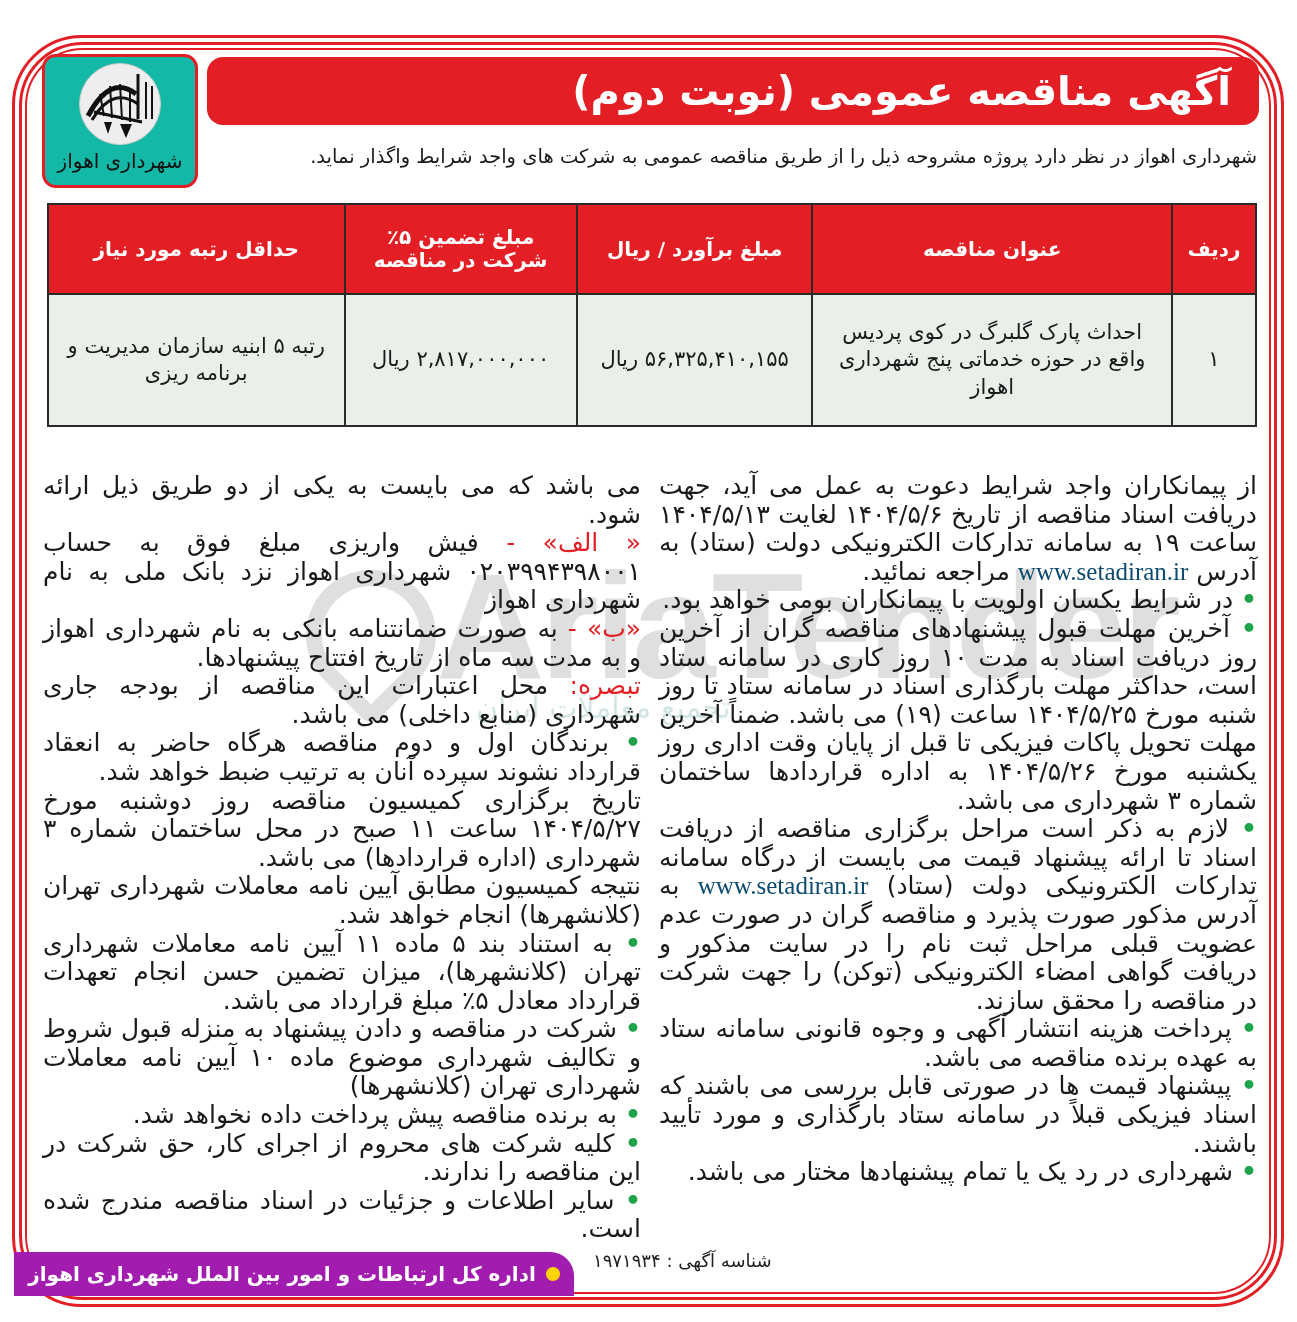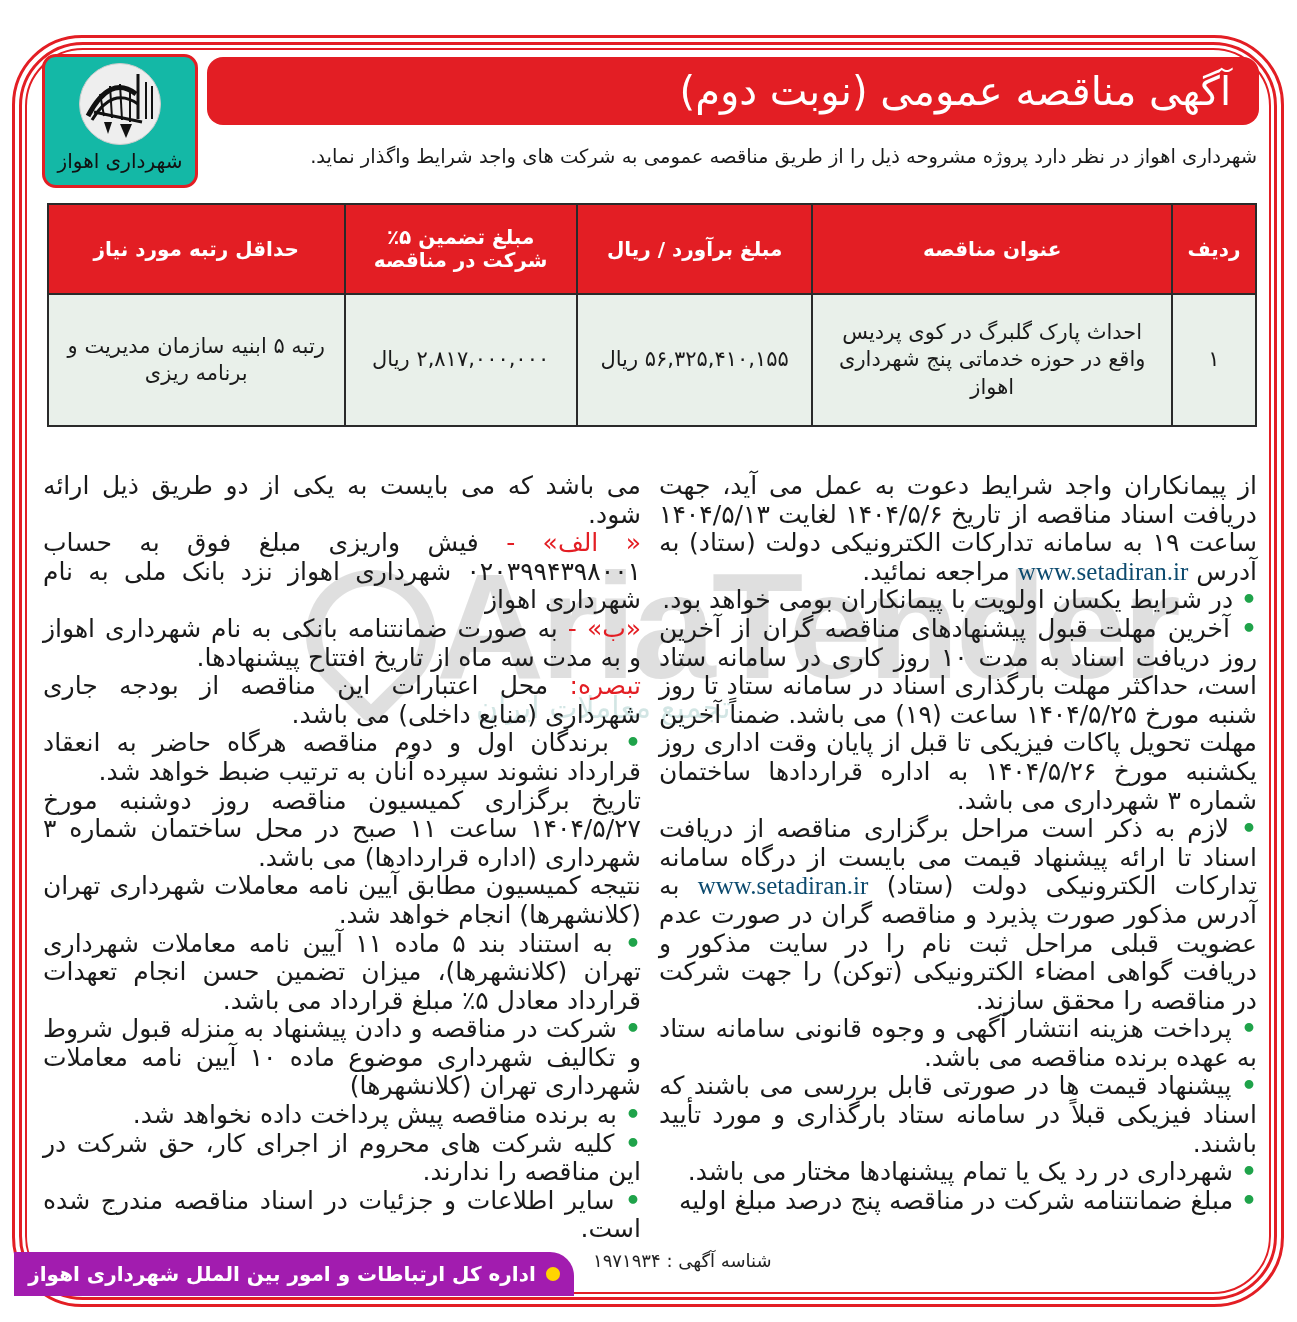--- a/index.html
+++ b/index.html
@@ -26,21 +26,21 @@
   }
   .logo-caption { margin-top: 4px; font-size: 20px; direction: rtl; color: #111; }
 
   
   .title-banner {
     position: absolute; left: 207px; top: 57px; width: 1052px; height: 68px;
     background: #e31e24; border-radius: 16px 16px 16px 16px;
     display: flex; align-items: center; justify-content: flex-end; padding-right: 28px;
   }
   .title-banner h1 {
-    color: #fff; font-family: "DejaVu Sans", sans-serif; font-weight: normal;
+    color: #fff; font-family: "DejaVu Sans", sans-serif; font-weight: bold;
     font-size: 40px; direction: rtl; letter-spacing: 0;
   }
 
   .intro {
     position: absolute; right: 40px; top: 145px; width: 1060px;
     font-size: 19.5px; direction: rtl; text-align: right; white-space: nowrap;
   }
 
   
   table.tender {
@@ -163,21 +163,20 @@
   <p><span class="bullet">•</span> <span>در شرایط یکسان اولویت با پیمانکاران بومی خواهد بود.</span></p>
   <p><span class="bullet">•</span> <span>آخرین مهلت قبول پیشنهادهای مناقصه گران از آخرین روز دریافت اسناد به مدت ۱۰ روز کاری در سامانه ستاد است، حداکثر مهلت بارگذاری اسناد در سامانه ستاد تا روز شنبه مورخ ۱۴۰۴/۵/۲۵ ساعت (۱۹) می باشد. ضمناً آخرین مهلت تحویل پاکات فیزیکی تا قبل از پایان وقت اداری روز یکشنبه مورخ ۱۴۰۴/۵/۲۶ به اداره قراردادها ساختمان شماره ۳ شهرداری می باشد.</span></p>
   <p><span class="bullet">•</span>
     <span>لازم به ذکر است مراحل برگزاری مناقصه از دریافت اسناد تا ارائه پیشنهاد قیمت می بایست از درگاه سامانه تدارکات الکترونیکی دولت (ستاد)</span>
     <span class="url">www.setadiran.ir</span>
     <span>به آدرس مذکور صورت پذیرد و مناقصه گران در صورت عدم عضویت قبلی مراحل ثبت نام را در سایت مذکور و دریافت گواهی امضاء الکترونیکی (توکن) را جهت شرکت در مناقصه را محقق سازند.</span>
   </p>
   <p><span class="bullet">•</span> <span>پرداخت هزینه انتشار آگهی و وجوه قانونی سامانه ستاد به عهده برنده مناقصه می باشد.</span></p>
   <p><span class="bullet">•</span> <span>پیشنهاد قیمت ها در صورتی قابل بررسی می باشند که اسناد فیزیکی قبلاً در سامانه ستاد بارگذاری و مورد تأیید باشند.</span></p>
   <p><span class="bullet">•</span> <span>شهرداری در رد یک یا تمام پیشنهادها مختار می باشد.</span></p>
-  <p><span class="bullet">•</span> <span>مبلغ ضمانتنامه شرکت در مناقصه پنج درصد مبلغ اولیه</span></p>
 </div>
 
 <div class="col left">
   <p>می باشد که می بایست به یکی از دو طریق ذیل ارائه شود.</p>
   <p>
     <span class="red">« الف» -</span>
     <span>فیش واریزی مبلغ فوق به حساب ۰۲۰۳۹۹۴۳۹۸۰۰۱ شهرداری اهواز نزد بانک ملی به نام شهرداری اهواز</span>
   </p>
   <p>
     <span class="red">«ب» -</span>

